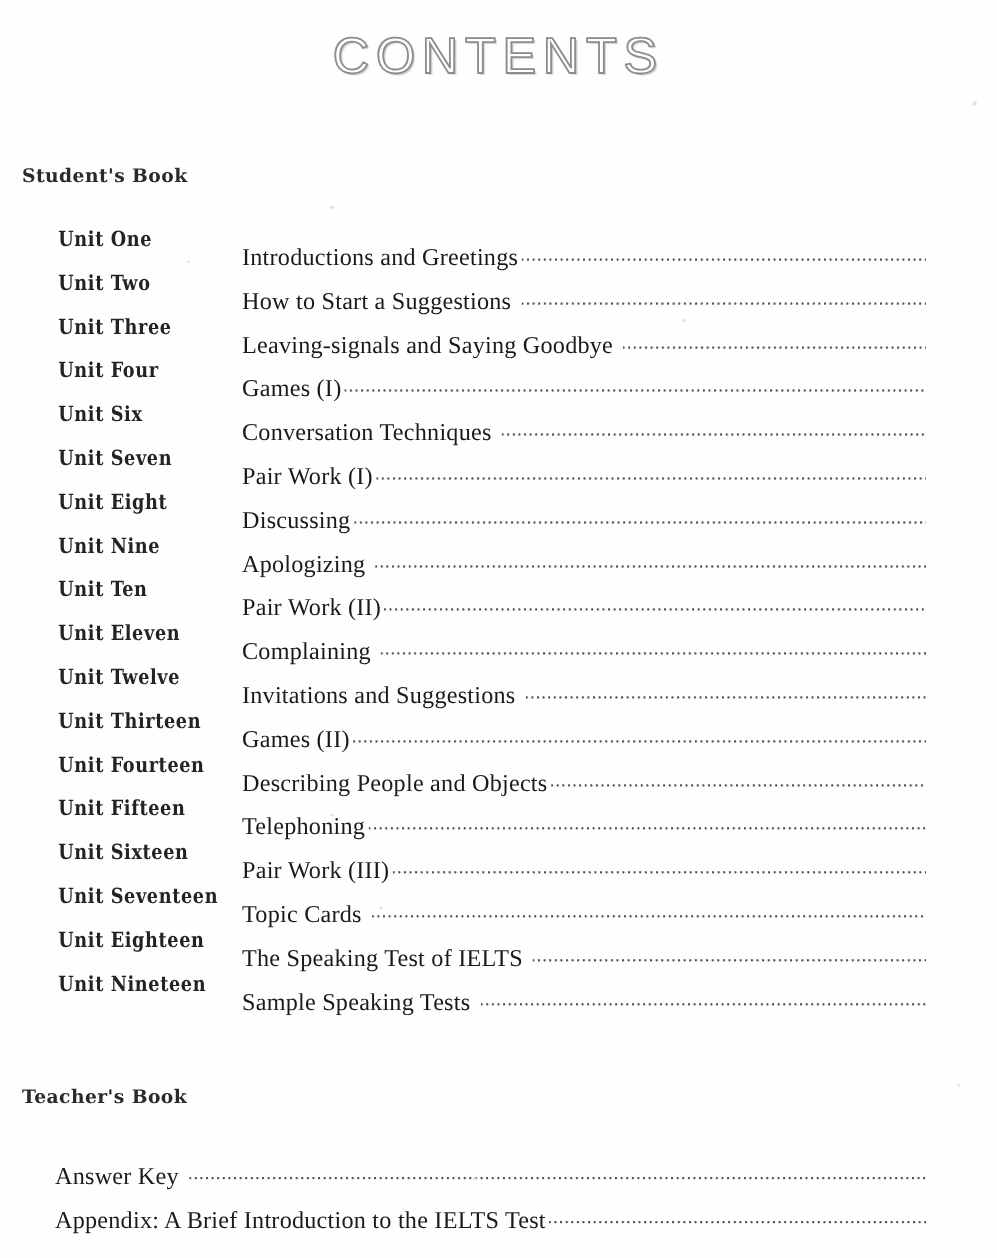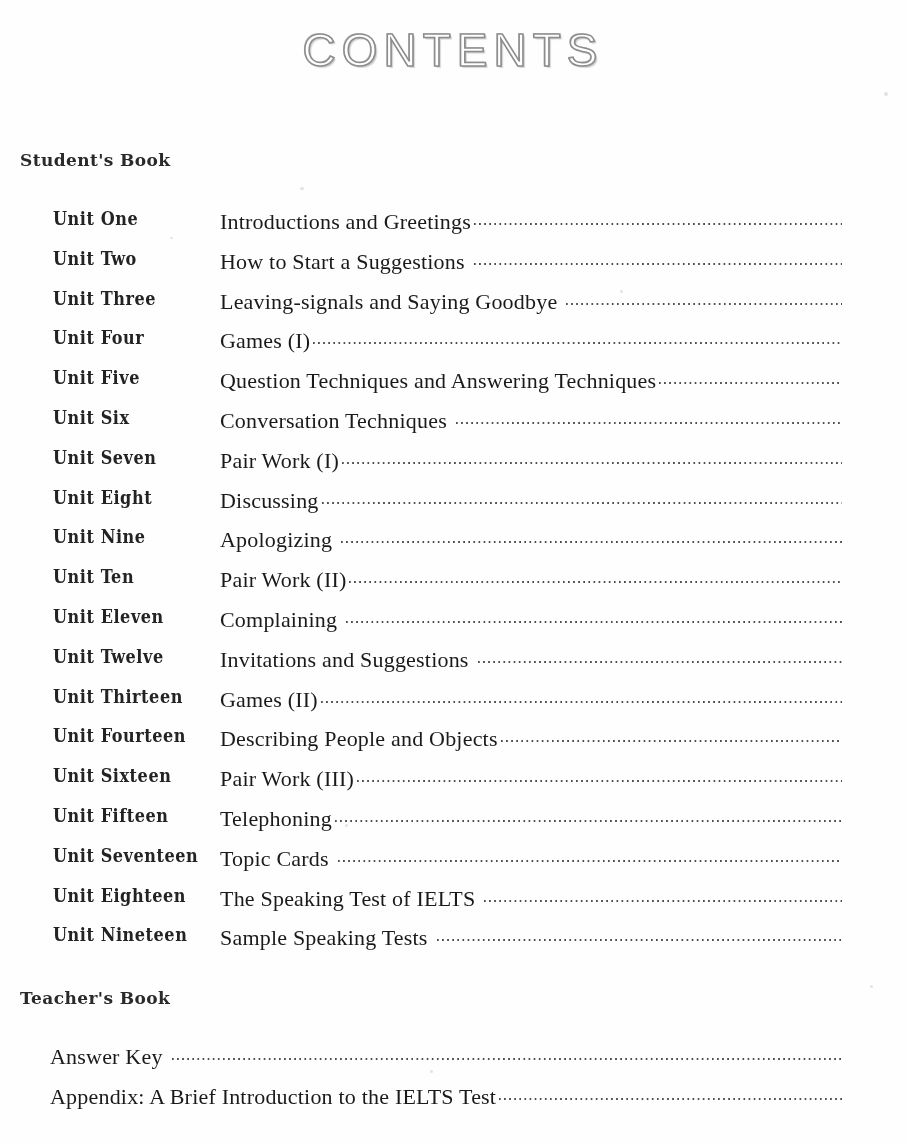--- a/index.html
+++ b/index.html
@@ -86,21 +86,21 @@
     font-weight: 600;
     letter-spacing: 0.6px;
     color: #232323;
     transform: scaleX(0.94);
     transform-origin: left top;
     white-space: nowrap;
   }
 
   .entry-body {
     position: absolute;
-    top: 0;
+    top: 12px;
     right: 0;
     display: flex;
     align-items: baseline;
     overflow: hidden;
   }
   #list-students .entry-body { left: 220px; }
   #list-teachers .entry-body { left: 50px; }
 
   .entry-title {
     font-family: "Liberation Serif", "DejaVu Serif", serif;
@@ -174,27 +174,20 @@
         </div>
       </div>
       <div class="entry">
         <span class="entry-unit">Unit Four</span>
         <div class="entry-body">
           <span class="entry-title">Games (I)</span>
           <span class="leader"></span>
         </div>
       </div>
       <div class="entry">
-        <span class="entry-unit">Unit Five</span>
-        <div class="entry-body">
-          <span class="entry-title">Question Techniques and Answering Techniques</span>
-          <span class="leader"></span>
-        </div>
-      </div>
-      <div class="entry">
         <span class="entry-unit">Unit Six</span>
         <div class="entry-body gap">
           <span class="entry-title">Conversation Techniques</span>
           <span class="leader"></span>
         </div>
       </div>
       <div class="entry">
         <span class="entry-unit">Unit Seven</span>
         <div class="entry-body">
           <span class="entry-title">Pair Work (I)</span>
@@ -244,30 +237,30 @@
         </div>
       </div>
       <div class="entry">
         <span class="entry-unit">Unit Fourteen</span>
         <div class="entry-body">
           <span class="entry-title">Describing People and Objects</span>
           <span class="leader"></span>
         </div>
       </div>
       <div class="entry">
+        <span class="entry-unit">Unit Fifteen</span>
+        <div class="entry-body">
+          <span class="entry-title">Telephoning</span>
+          <span class="leader"></span>
+        </div>
+      </div>
+      <div class="entry">
         <span class="entry-unit">Unit Sixteen</span>
         <div class="entry-body">
           <span class="entry-title">Pair Work (III)</span>
-          <span class="leader"></span>
-        </div>
-      </div>
-      <div class="entry">
-        <span class="entry-unit">Unit Fifteen</span>
-        <div class="entry-body">
-          <span class="entry-title">Telephoning</span>
           <span class="leader"></span>
         </div>
       </div>
       <div class="entry">
         <span class="entry-unit">Unit Seventeen</span>
         <div class="entry-body gap">
           <span class="entry-title">Topic Cards</span>
           <span class="leader"></span>
         </div>
       </div>

